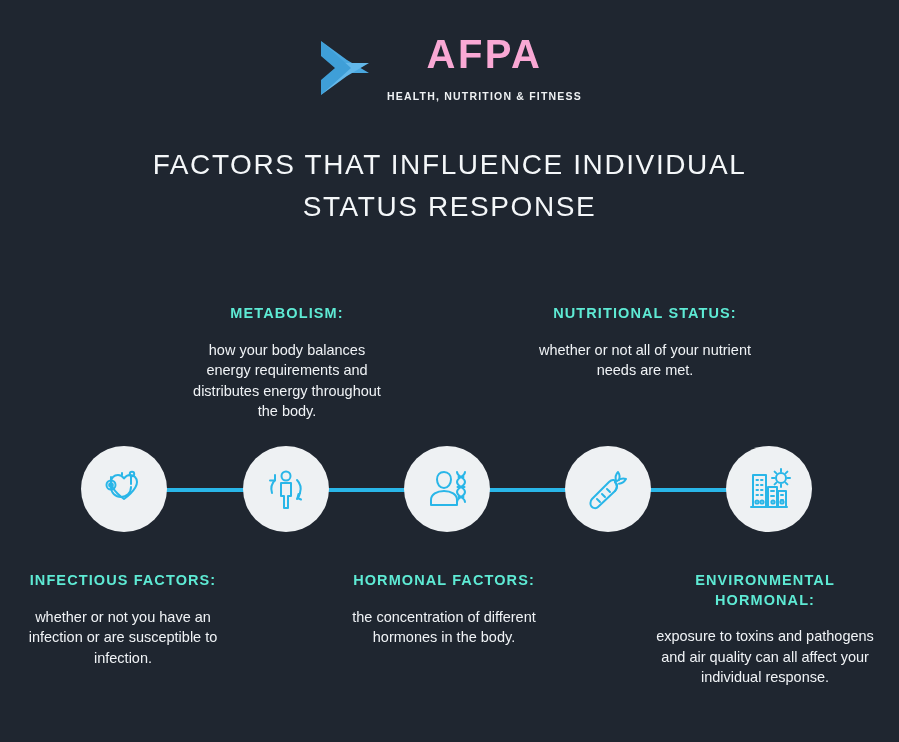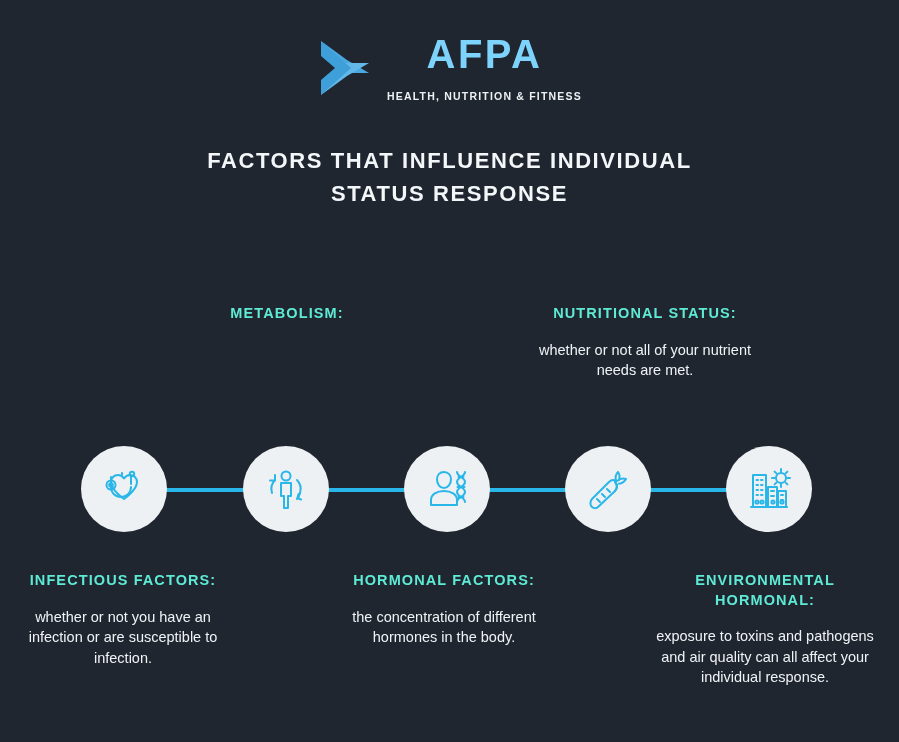--- a/index.html
+++ b/index.html
@@ -12,33 +12,33 @@
   }
 
   
   #logo-block{
     position:absolute; left:0; right:0; top:34px;
     display:flex; align-items:center; justify-content:center; gap:14px;
   }
   #logo-mark{ width:56px; height:58px; display:block; }
   #logo-words{ display:flex; flex-direction:column; align-items:center; }
   #logo-name{
-    color:#7dd3fc; font-size:40px; font-weight:bold;
+    color:#f9a8d4; font-size:40px; font-weight:bold;
     letter-spacing:2.5px; line-height:1; font-family:"Liberation Sans", sans-serif;
   }
   #logo-tagline{
     color:#eef1f3; font-size:10.5px; font-weight:bold;
     letter-spacing:1.2px; margin-top:16px;
   }
 
   
   #page-title{
     position:absolute; top:144px; left:0; right:0;
     text-align:center; color:#f4f7f9;
-    font-size:22px; font-weight:bold; letter-spacing:1.6px; line-height:1.5;
+    font-size:28px; font-weight:normal; letter-spacing:1.6px; line-height:1.5;
   }
 
   
   #timeline{ position:absolute; left:0; top:446px; width:899px; height:88px; }
   #timeline-line{
     position:absolute; left:124px; top:42px; width:645px; height:4px;
     background:#29b6e8;
   }
   .node{
     position:absolute; top:0; width:86px; height:86px;
@@ -156,20 +156,21 @@
         <circle cx="39" cy="39" r="1.6"></circle>
         <circle cx="38" cy="15" r="5"></circle>
         <path d="M38 6v2.5M38 21.5V24M29 15h2.5M44.5 15H47M31.6 8.6l1.8 1.8M42.6 19.6l1.8 1.8M44.4 8.6l-1.8 1.8M33.4 19.6l-1.8 1.8"></path>
       </svg>
     </span>
   </div>
 </div>
 
 <div class="factor" id="factor-metabolism">
   <div class="factor-title">METABOLISM:</div>
+  <div class="factor-desc">how your body balances energy requirements and distributes energy throughout the body.</div>
 </div>
 
 <div class="factor" id="factor-nutritional">
   <div class="factor-title">NUTRITIONAL STATUS:</div>
   <div class="factor-desc">whether or not all of your nutrient needs are met.</div>
 </div>
 
 <div class="factor" id="factor-infectious">
   <div class="factor-title">INFECTIOUS FACTORS:</div>
   <div class="factor-desc">whether or not you have an infection or are susceptible to infection.</div>

